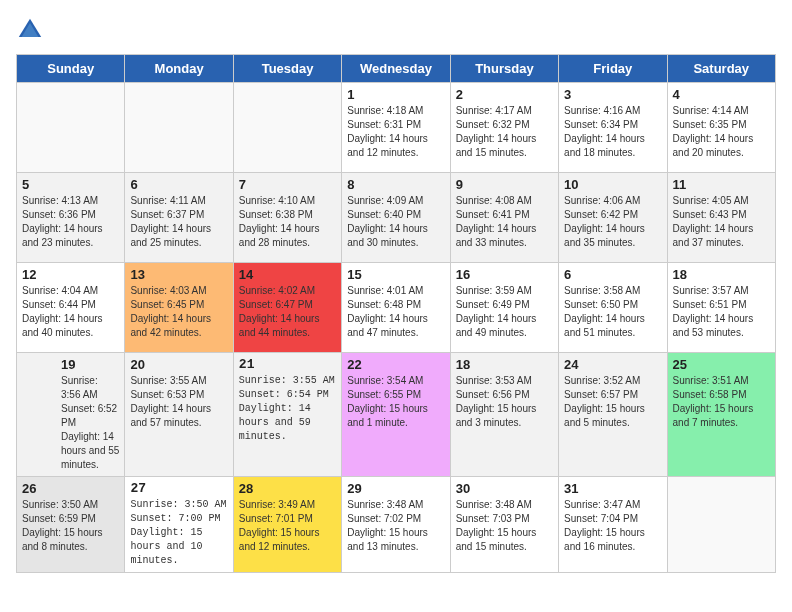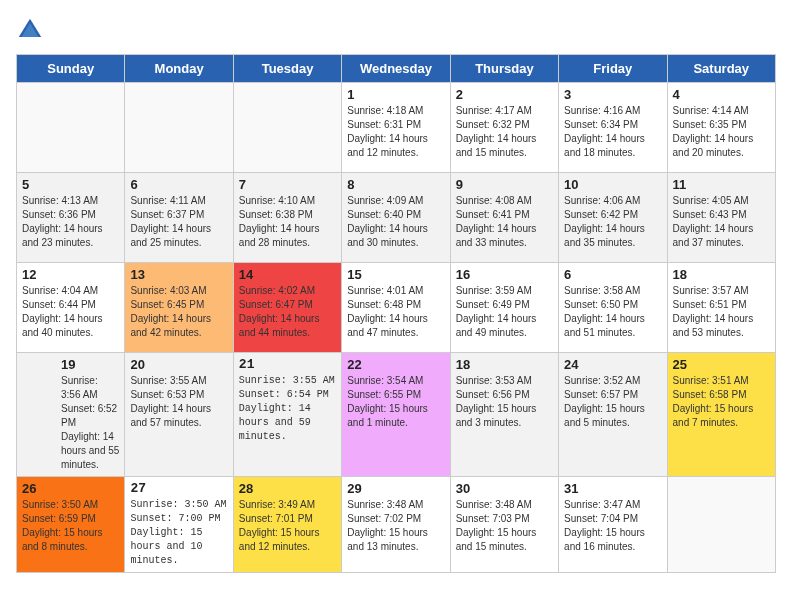--- a/index.html
+++ b/index.html
@@ -219,27 +219,27 @@
           <div class="day-info">Sunrise: 3:54 AM<br>Sunset: 6:55 PM<br>Daylight: 15 hours and 1 minute.</div>
         </td>
         <td style="background: rgb(242, 242, 242);">
           <span class="day-num">18</span>
           <div class="day-info">Sunrise: 3:53 AM<br>Sunset: 6:56 PM<br>Daylight: 15 hours and 3 minutes.</div>
         </td>
         <td style="background: rgb(242, 242, 242);">
           <span class="day-num">24</span>
           <div class="day-info">Sunrise: 3:52 AM<br>Sunset: 6:57 PM<br>Daylight: 15 hours and 5 minutes.</div>
         </td>
-        <td style="background: #fde047;">
+        <td style="background: #86efac;">
           <span class="day-num">25</span>
           <div class="day-info">Sunrise: 3:51 AM<br>Sunset: 6:58 PM<br>Daylight: 15 hours and 7 minutes.</div>
         </td>
       </tr>
       <tr>
-        <td style="background: #f97316;">
+        <td style="background: #e5e5e5;">
           <span class="day-num">26</span>
           <div class="day-info">Sunrise: 3:50 AM<br>Sunset: 6:59 PM<br>Daylight: 15 hours and 8 minutes.</div>
         </td>
         <td style="background: rgb(255, 255, 255); font-family: Liberation Mono, monospace;">
           <span class="day-num">27</span>
           <div class="day-info">Sunrise: 3:50 AM<br>Sunset: 7:00 PM<br>Daylight: 15 hours and 10 minutes.</div>
         </td>
         <td style="background: #fde047;">
           <span class="day-num">28</span>
           <div class="day-info">Sunrise: 3:49 AM<br>Sunset: 7:01 PM<br>Daylight: 15 hours and 12 minutes.</div>

